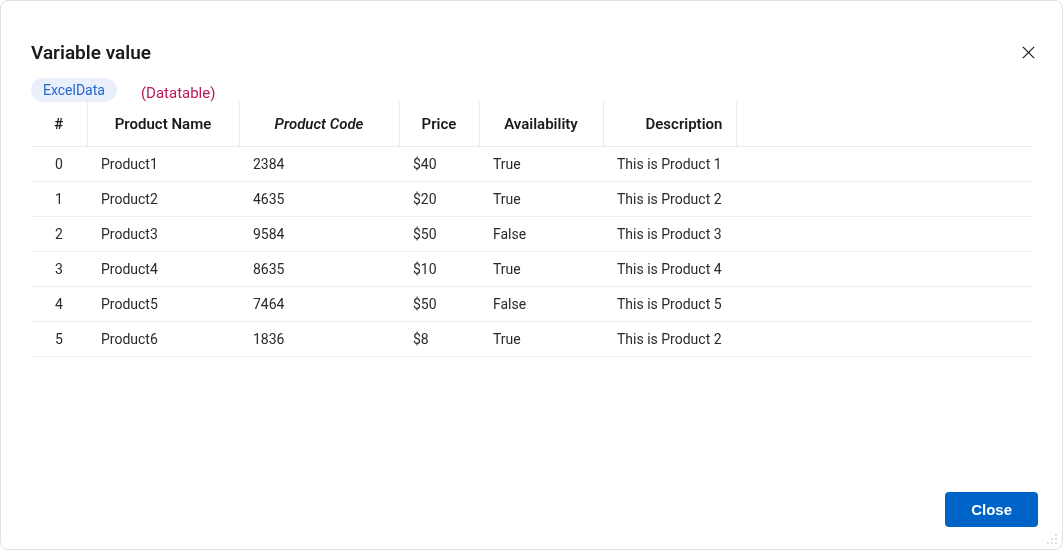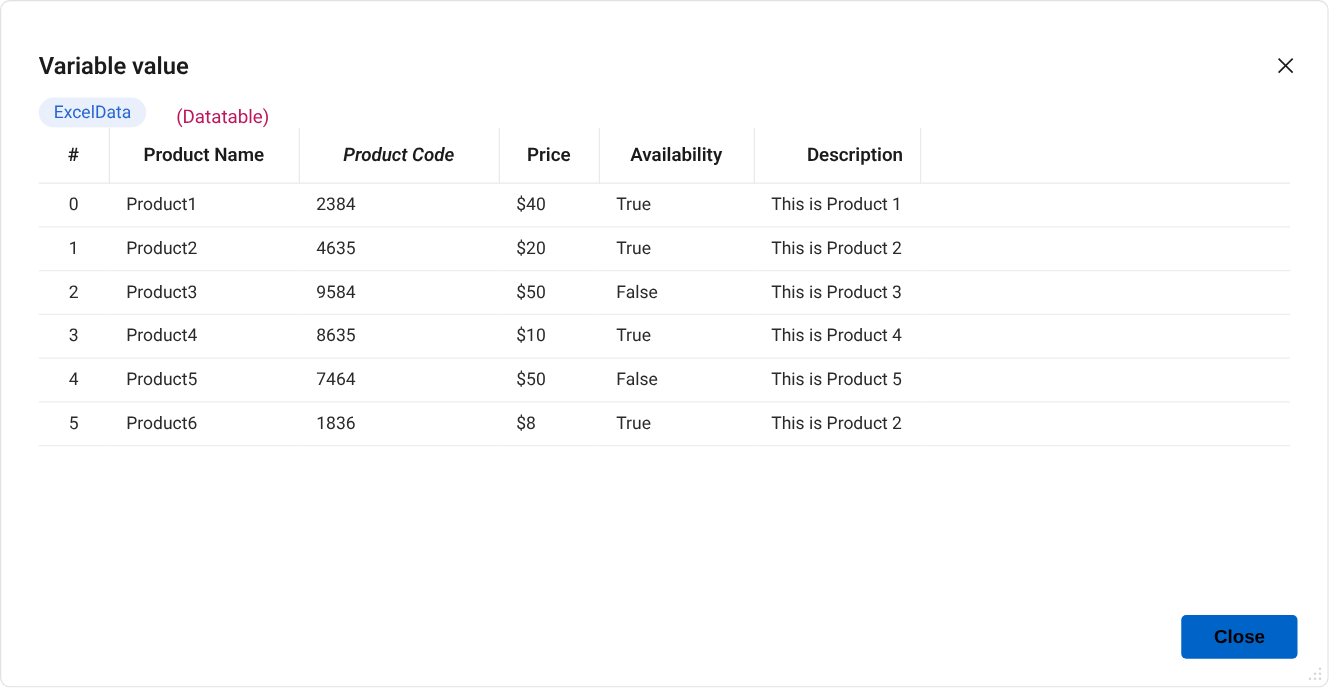--- a/index.html
+++ b/index.html
@@ -103,21 +103,21 @@
       display: flex;
       justify-content: flex-end;
       padding: 0 24px 2px 24px;
       margin-top: 10px;
     }
     .btn-primary {
       background: #0067c0;
       background: linear-gradient(#106ebe,#005a9e) no-repeat;
       background: #0063b1;
       border: none;
-      color: #000000;
+      color: #ffffff;
       font-size: 15px;
       font-weight: 600;
       padding: 9px 26px;
       border-radius: 4px;
       cursor: pointer;
     }
     .btn-primary { background: #0063c8; }
     .resize-grip {
       position: absolute;
       right: 4px;

